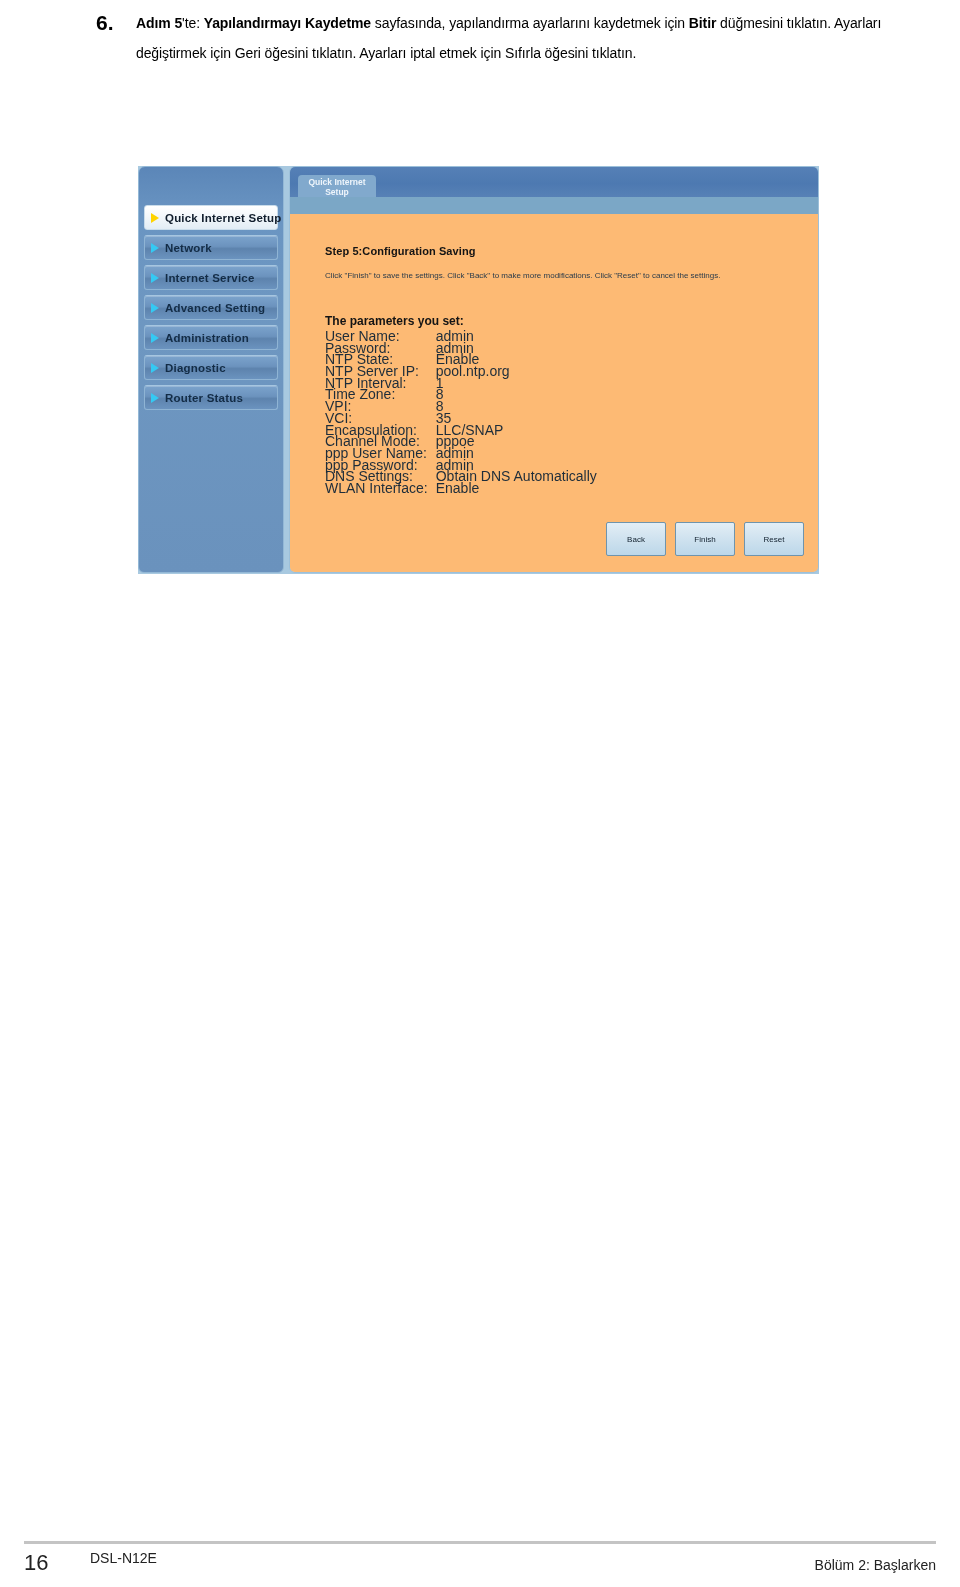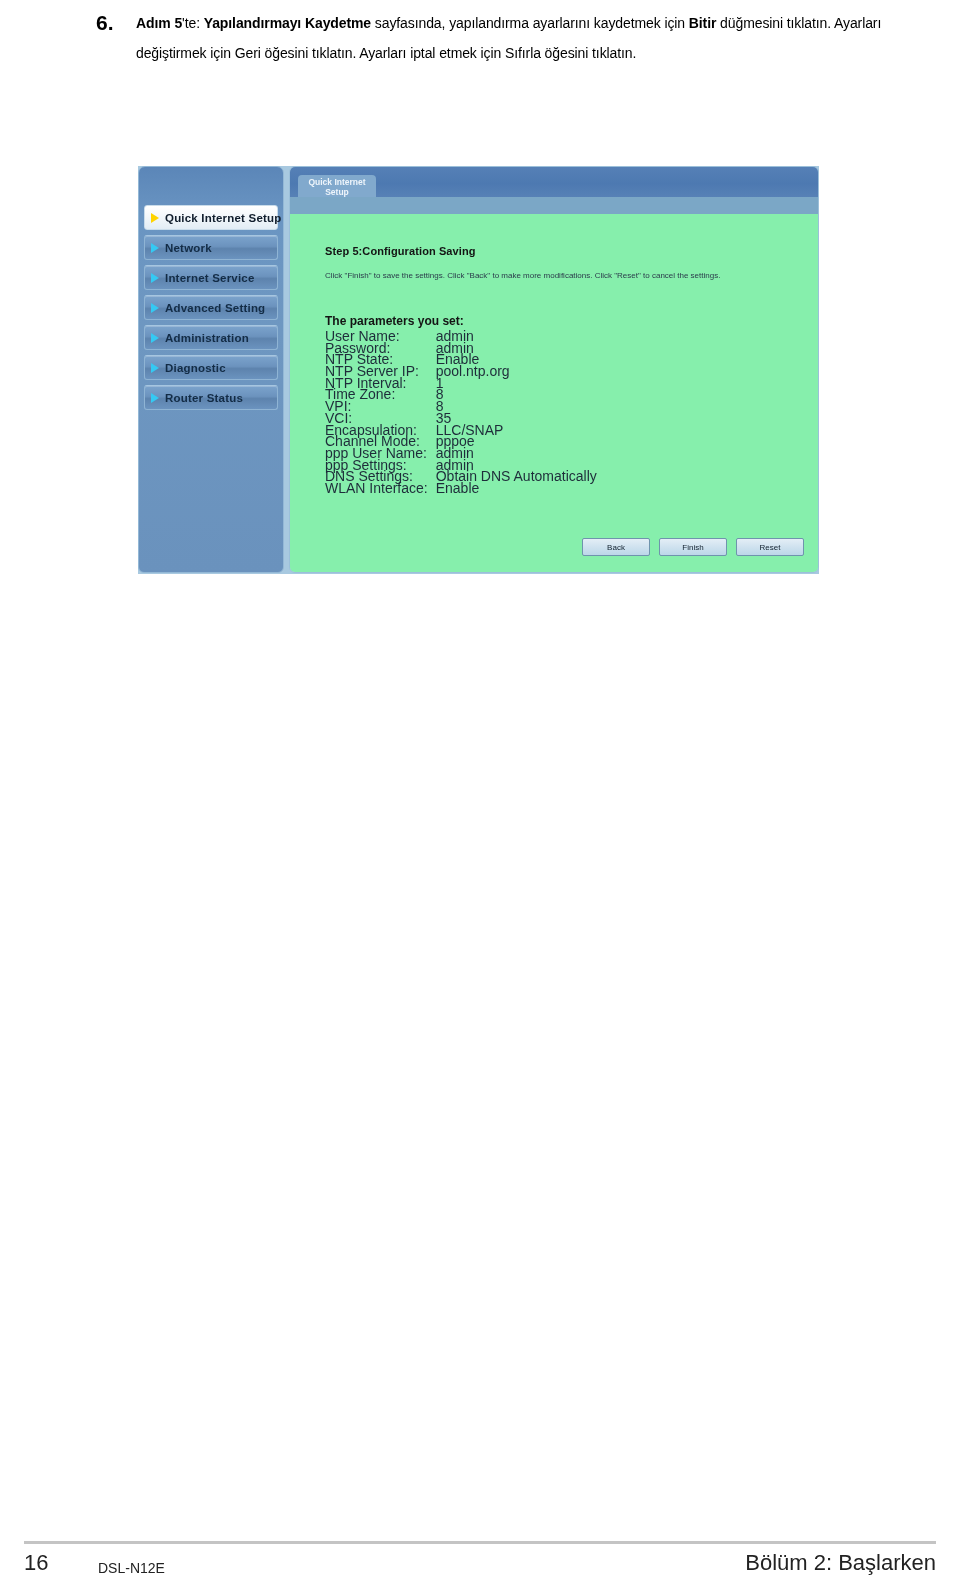--- a/index.html
+++ b/index.html
@@ -152,21 +152,21 @@
     right: 0;
     height: 17px;
     background: #7ba7c6;
   }
   .ui-body {
     position: absolute;
     left: 0;
     top: 47px;
     right: 0;
     bottom: 0;
-    background: #86efac;
+    background: #fdba74;
     text-decoration: underline;
   }
 
   .step-title {
     position: absolute;
     left: 35px;
     top: 31px;
     font-size: 11px;
     font-weight: bold;
     color: #141414;
@@ -209,33 +209,33 @@
   .btn-row {
     position: absolute;
     left: 0;
     right: 14px;
     bottom: 16px;
     display: flex;
     justify-content: flex-end;
     gap: 9px;
   }
   .ui-btn {
-    width: 68px;
+    width: 60px;
     height: 14px;
     font-size: 8px;
     color: #11202e;
     background: linear-gradient(180deg, #e3eef6 0%, #cfe2ef 50%, #bcd7e9 100%);
     border: 1px solid #6f94ad;
     border-radius: 2px;
     display: flex;
     align-items: center;
     justify-content: center;
     box-sizing: border-box;
     font-family: "Liberation Sans", sans-serif;
-    padding: 8px;
+    padding: 16px;
   }
 
   
   .footer-rule {
     position: absolute;
     left: 24px;
     top: 1541px;
     width: 912px;
     height: 3px;
     background: #c4c4c4;
@@ -244,35 +244,34 @@
     position: absolute;
     left: 24px;
     top: 1550px;
     width: 912px;
     display: flex;
     justify-content: space-between;
     align-items: baseline;
   }
   .footer-left {
     display: flex;
-    align-items: flex-end;
-    gap: 8px;
+    align-items: flex-start;
   }
   .footer-page {
     font-size: 22px;
     color: #222;
     width: 66px;
     flex: 0 0 66px;
   }
   .footer-doc {
     font-size: 14px;
     color: #222;
   }
   .footer-right {
-    font-size: 22px;
+    font-size: 14px;
     color: #222;
   }
 </style>
 </head>
 <body>
 
 <div class="instruction">
   <div class="instruction-number">6.</div>
   <div class="instruction-text"><b>Adım 5</b><span>'te: </span><b>Yapılandırmayı Kaydetme</b><span> sayfasında, yapılandırma ayarlarını kaydetmek için </span><b>Bitir</b><span> düğmesini tıklatın. Ayarları değiştirmek için Geri öğesini tıklatın. Ayarları iptal etmek için Sıfırla öğesini tıklatın.</span></div>
 </div>
@@ -362,21 +361,21 @@
             </tr>
             <tr>
               <td class="k">Channel Mode:</td>
               <td class="v">pppoe</td>
             </tr>
             <tr>
               <td class="k">ppp User Name:</td>
               <td class="v">admin</td>
             </tr>
             <tr>
-              <td class="k">ppp Settings:</td>
+              <td class="k">ppp Password:</td>
               <td class="v">admin</td>
             </tr>
             <tr>
               <td class="k">DNS Settings:</td>
               <td class="v">Obtain DNS Automatically</td>
             </tr>
             <tr>
               <td class="k">WLAN Interface:</td>
               <td class="v">Enable</td>
             </tr>

